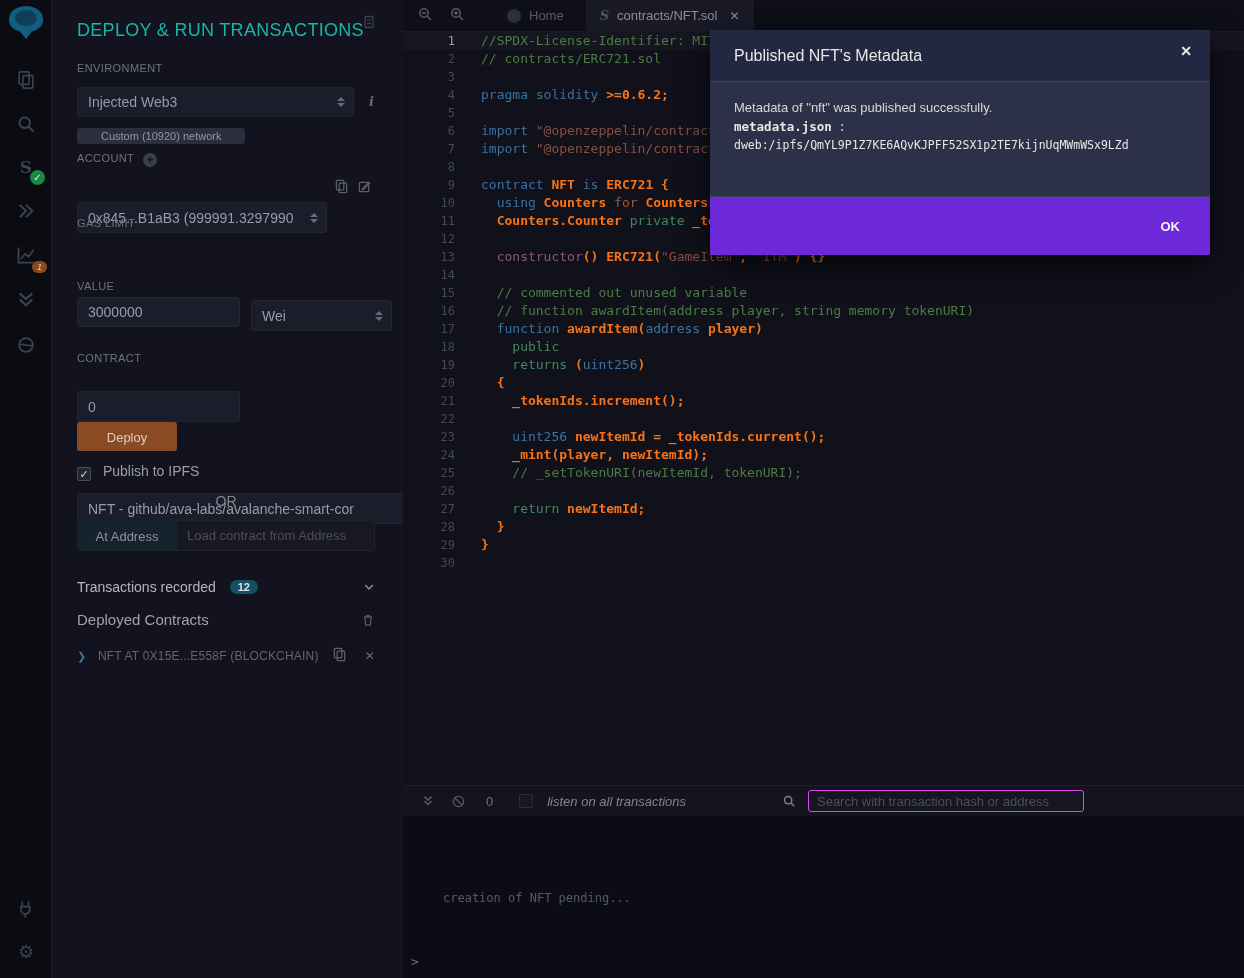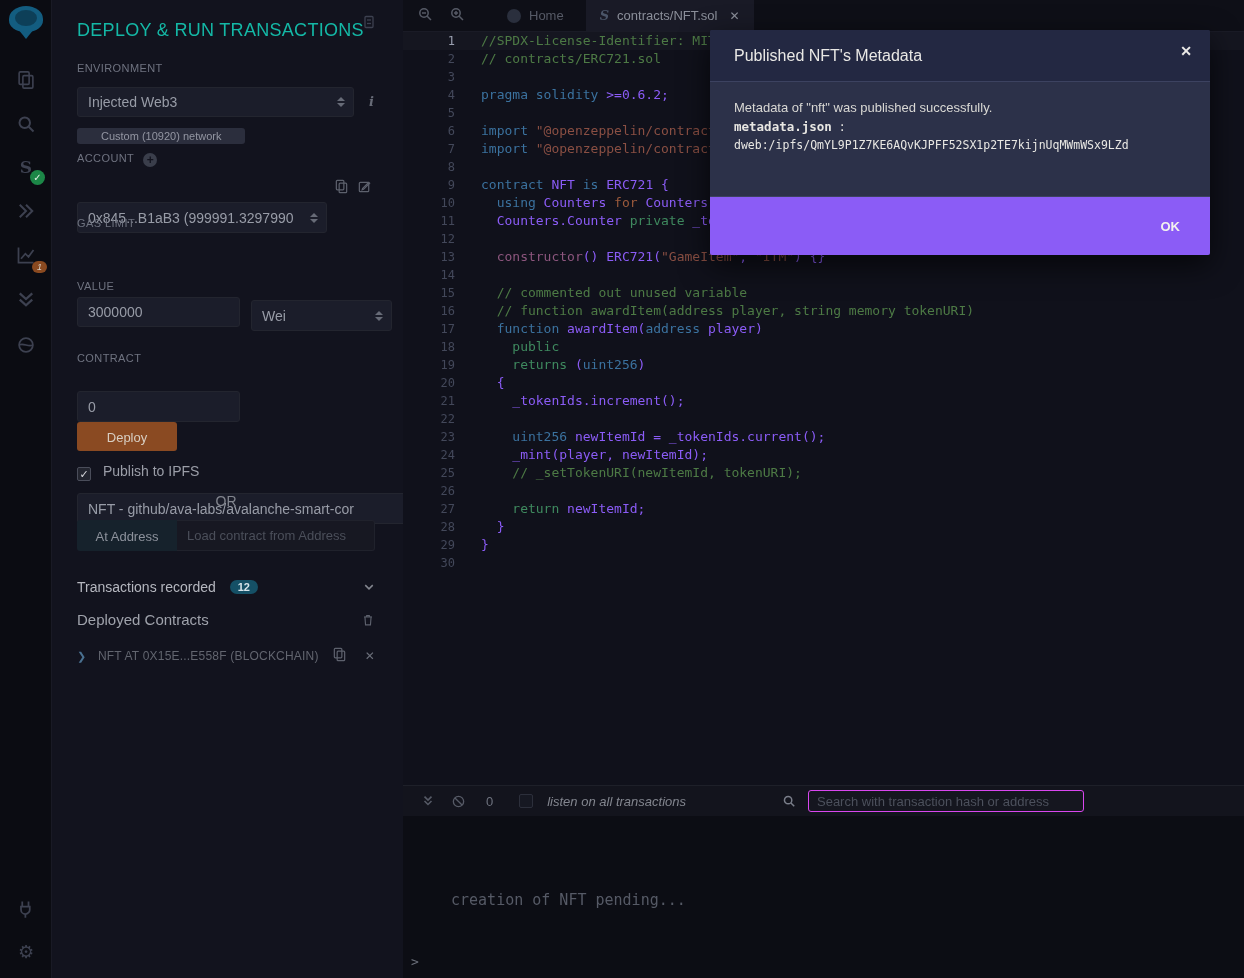--- a/index.html
+++ b/index.html
@@ -71,44 +71,44 @@
   .code-line.active{background:rgba(255,255,255,0.025);}
   .ln{width:52px;text-align:right;color:#43485a;font-size:12px;flex:0 0 52px;}
   .code-line.active .ln{color:#9aa0b0;}
   .lc{padding-left:26px;}
   .tk-c{color:#4d7a45;}
   .tk-k{color:#3b729f;}
   .tk-s{color:#8a4f43;}
   .tk-k2{color:#8d567e;}
   .tk-k3{color:#3f8a5f;}
   .tk-ko{color:#9c5a3c;}
-  .tk-t{color:#8b5cf6;}
+  .tk-t{color:#f97316;font-weight:bold;}
 
   
   .terminal{position:absolute;left:403px;top:785px;width:841px;height:193px;background:#0c0d14;border-top:1px solid #1e2029;}
   .term-bar{position:absolute;left:0;top:0;right:0;height:30px;background:#13141d;display:flex;align-items:center;color:#565a66;}
   .term-bar .ic{margin-left:18px;display:flex;align-items:center;}
   .term-count{margin-left:20px;font-size:13px;color:#6e727e;}
   .term-listen{margin-left:14px;font-size:13px;color:#83868f;font-style:italic;}
   .term-search{margin-left:12px;width:276px;height:22px;background:#15161f;border:1px solid #d946ef;border-radius:3px;
                color:#4c505c;font-size:13px;display:flex;align-items:center;padding:8px 8px;overflow:hidden;white-space:nowrap;}
-  .term-log{position:absolute;left:48px;top:105px;font-family:"DejaVu Sans Mono",monospace;font-size:15px;color:#565a66;}
+  .term-log{position:absolute;left:40px;top:105px;font-family:"DejaVu Sans Mono",monospace;font-size:12px;color:#565a66;}
   .term-prompt{position:absolute;left:8px;top:168px;font-family:"DejaVu Sans Mono",monospace;font-size:13px;color:#6b6f7a;}
 
   
   .modal{position:absolute;left:710px;top:30px;width:500px;height:225px;background:#2c3149;border-radius:2px;
          box-shadow:0 10px 30px rgba(0,0,0,.65);color:#d9d8d4;}
   .modal-header{position:absolute;left:0;top:0;right:0;height:52px;background:#232842;border-bottom:1px solid #3c4260;
                 display:flex;align-items:center;padding:0 24px;border-radius:2px 2px 0 0;}
   .modal-title{font-size:16px;color:#e9e8e5;}
   .modal-close{position:absolute;right:18px;top:13px;color:#eceae7;font-size:14px;font-weight:bold;}
   .modal-body{position:absolute;left:0;top:53px;right:0;height:142px;padding:16px 24px;font-size:13px;line-height:1.45;}
   .modal-mono{font-family:"DejaVu Sans Mono",monospace;font-size:11.5px;color:#e8e7e3;}
   .modal-mono.b{font-weight:bold;font-size:12.5px;}
-  .modal-footer{position:absolute;left:0;bottom:0;right:0;height:59px;background:#8b5cf6;border-top:1px solid #3c4260;
+  .modal-footer{position:absolute;left:0;bottom:0;right:0;height:59px;background:#6d28d9;border-top:1px solid #3c4260;
                 display:flex;align-items:center;justify-content:flex-end;padding:0 24px;border-radius:0 0 2px 2px;}
   .btn-ok{background:transparent;border:none;color:#f2f1ee;font-size:13px;font-weight:bold;font-family:"Liberation Sans",sans-serif;}
 </style>
 </head>
 <body>
 
 <div class="app">
 
   <div class="iconbar">
     <div class="remix-logo">

